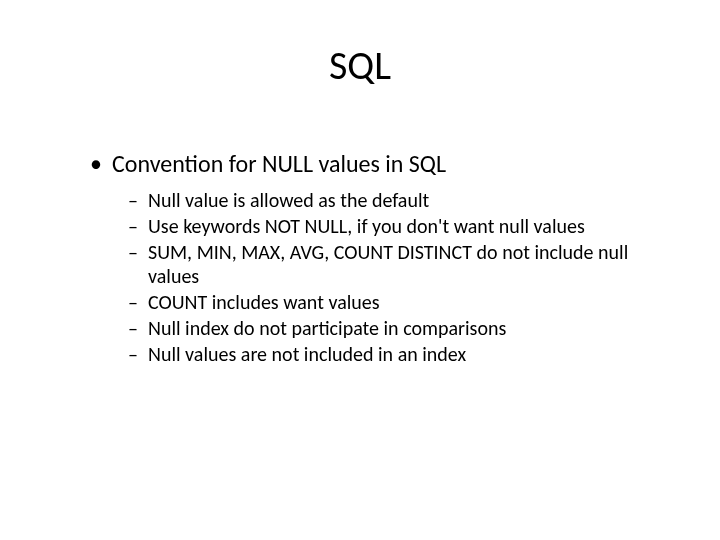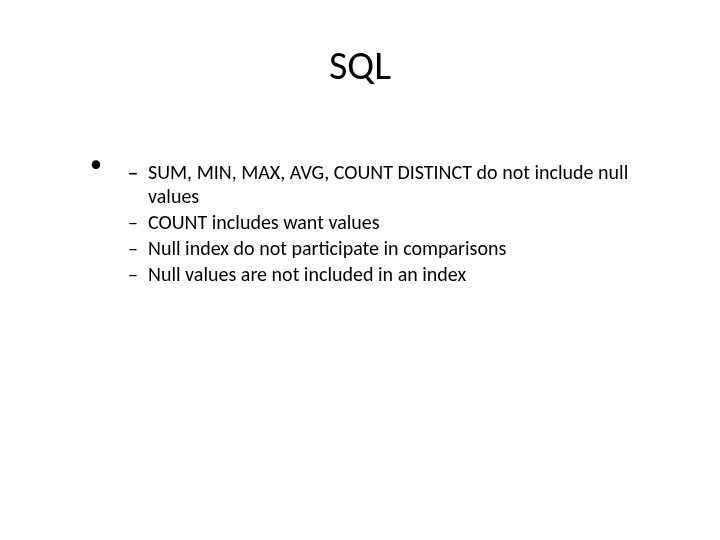--- a/index.html
+++ b/index.html
@@ -60,27 +60,30 @@
 </style>
 </head>
 <body>
 
 <div class="slide">
   <div class="title">SQL</div>
 
   <div class="body">
     <div class="l1">
       <span class="bullet">•</span>
+      <span>Convention for NULL values in SQL</span>
     </div>
 
     <div class="l2">
       <span class="dash">–</span>
+      <span>Null value is allowed as the default</span>
     </div>
     <div class="l2">
       <span class="dash">–</span>
+      <span>Use keywords NOT NULL, if you don't want null values</span>
     </div>
     <div class="l2">
       <span class="dash">–</span>
       <span>SUM, MIN, MAX, AVG, COUNT DISTINCT do not include null values</span>
     </div>
     <div class="l2">
       <span class="dash">–</span>
       <span>COUNT includes want values</span>
     </div>
     <div class="l2">

